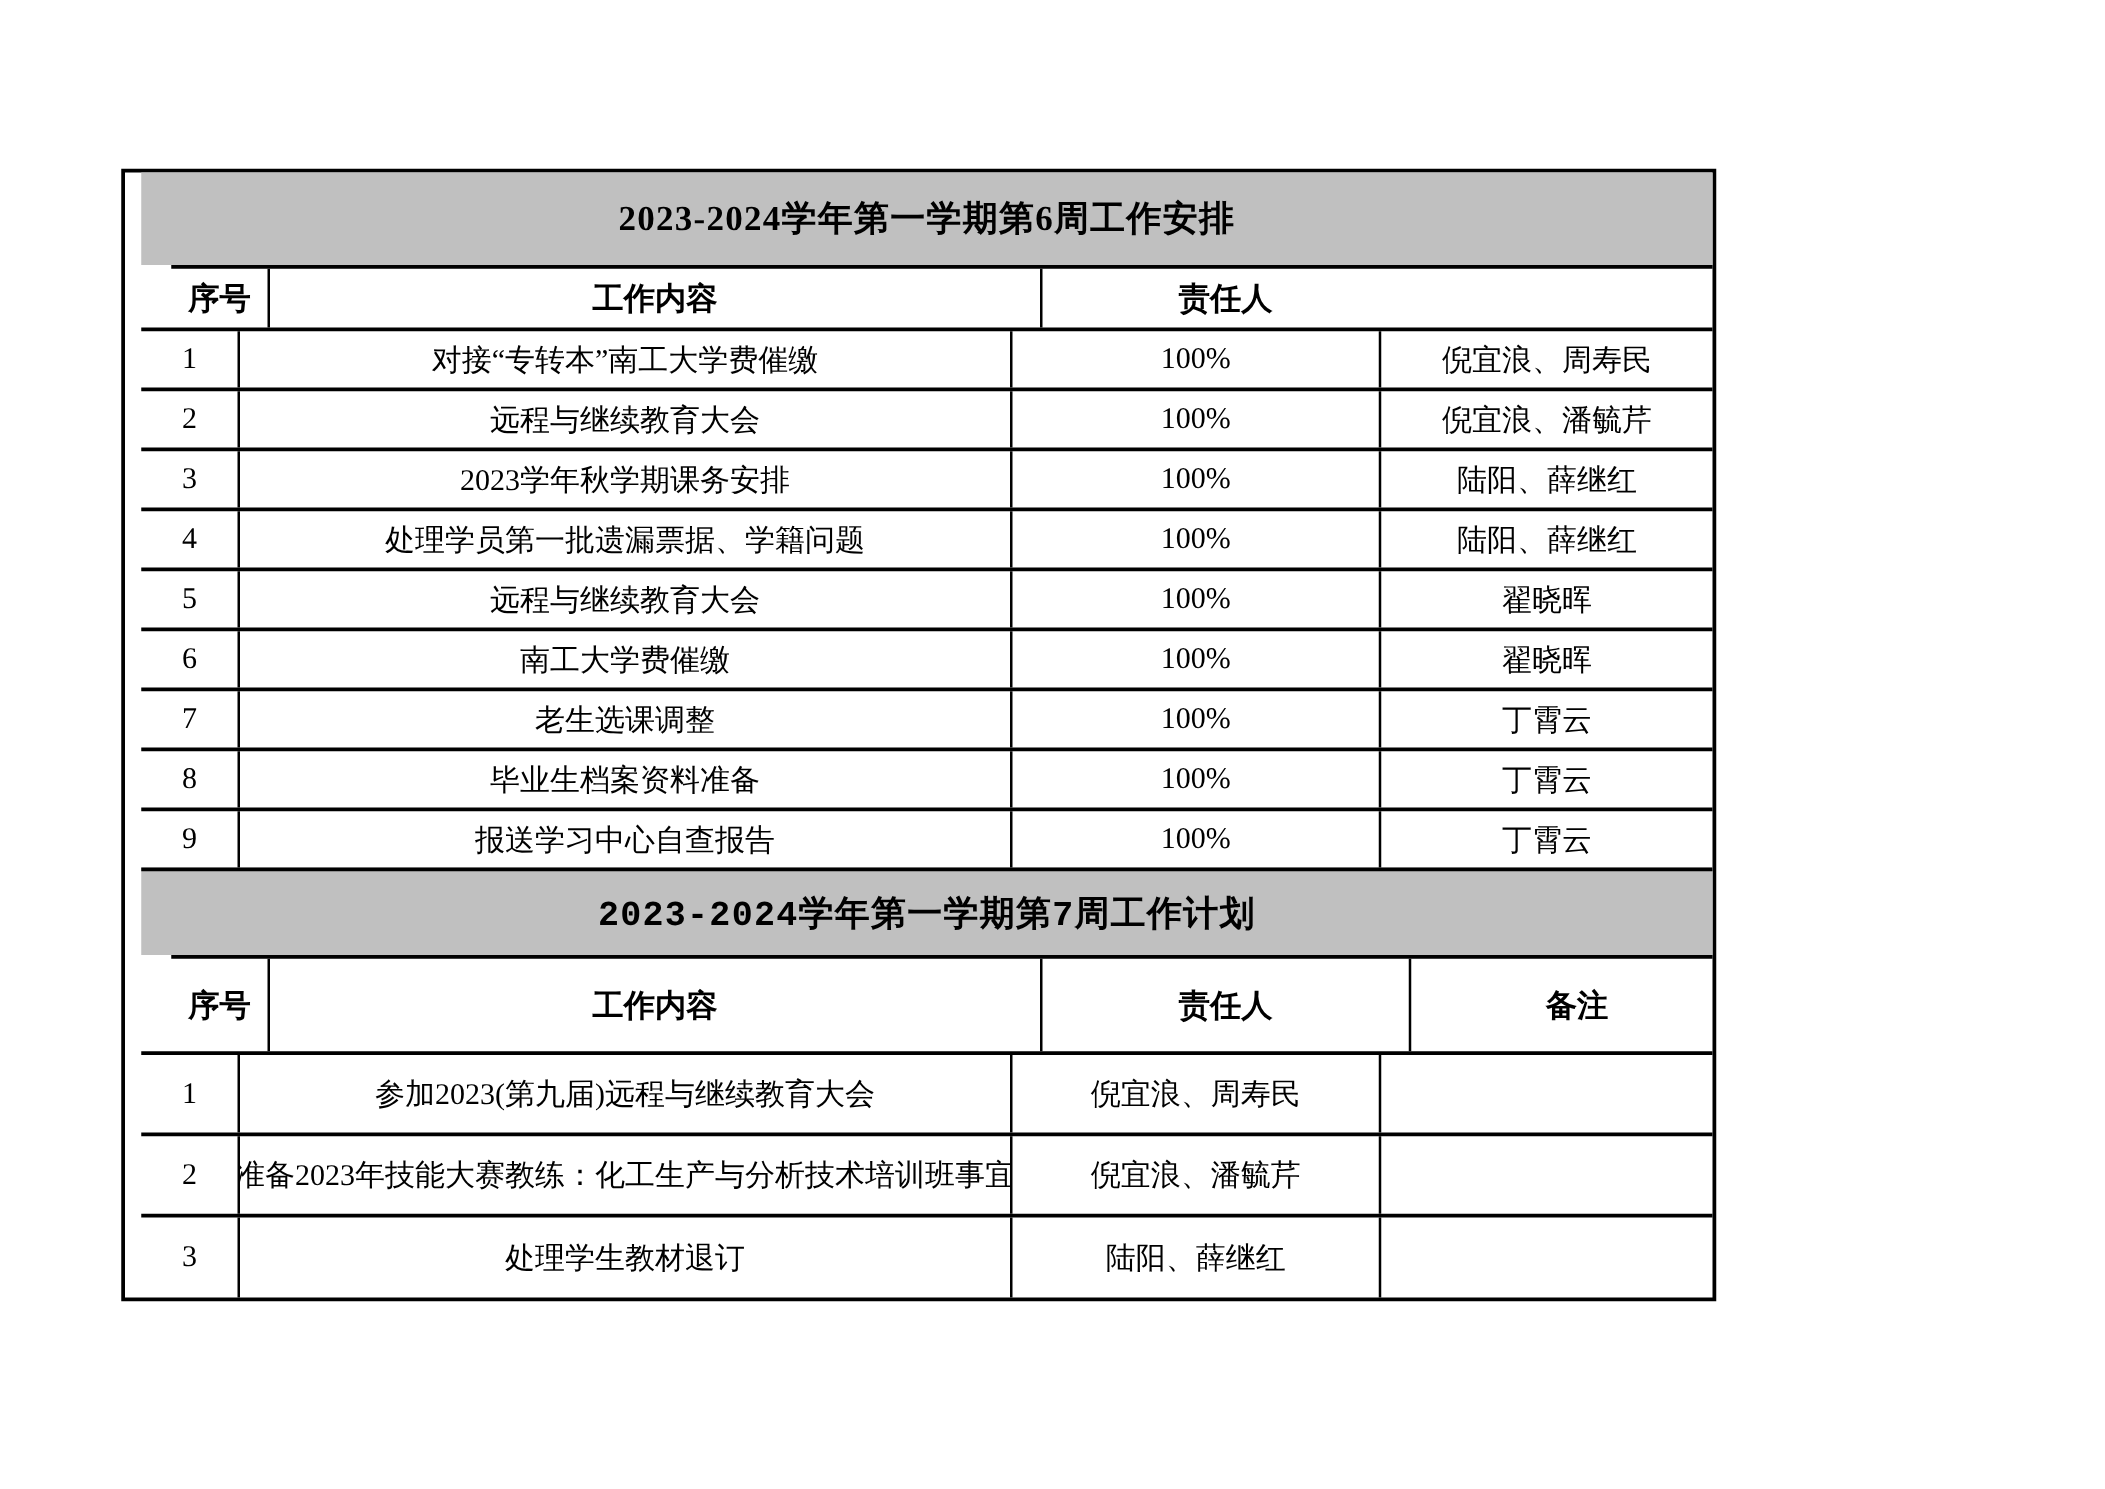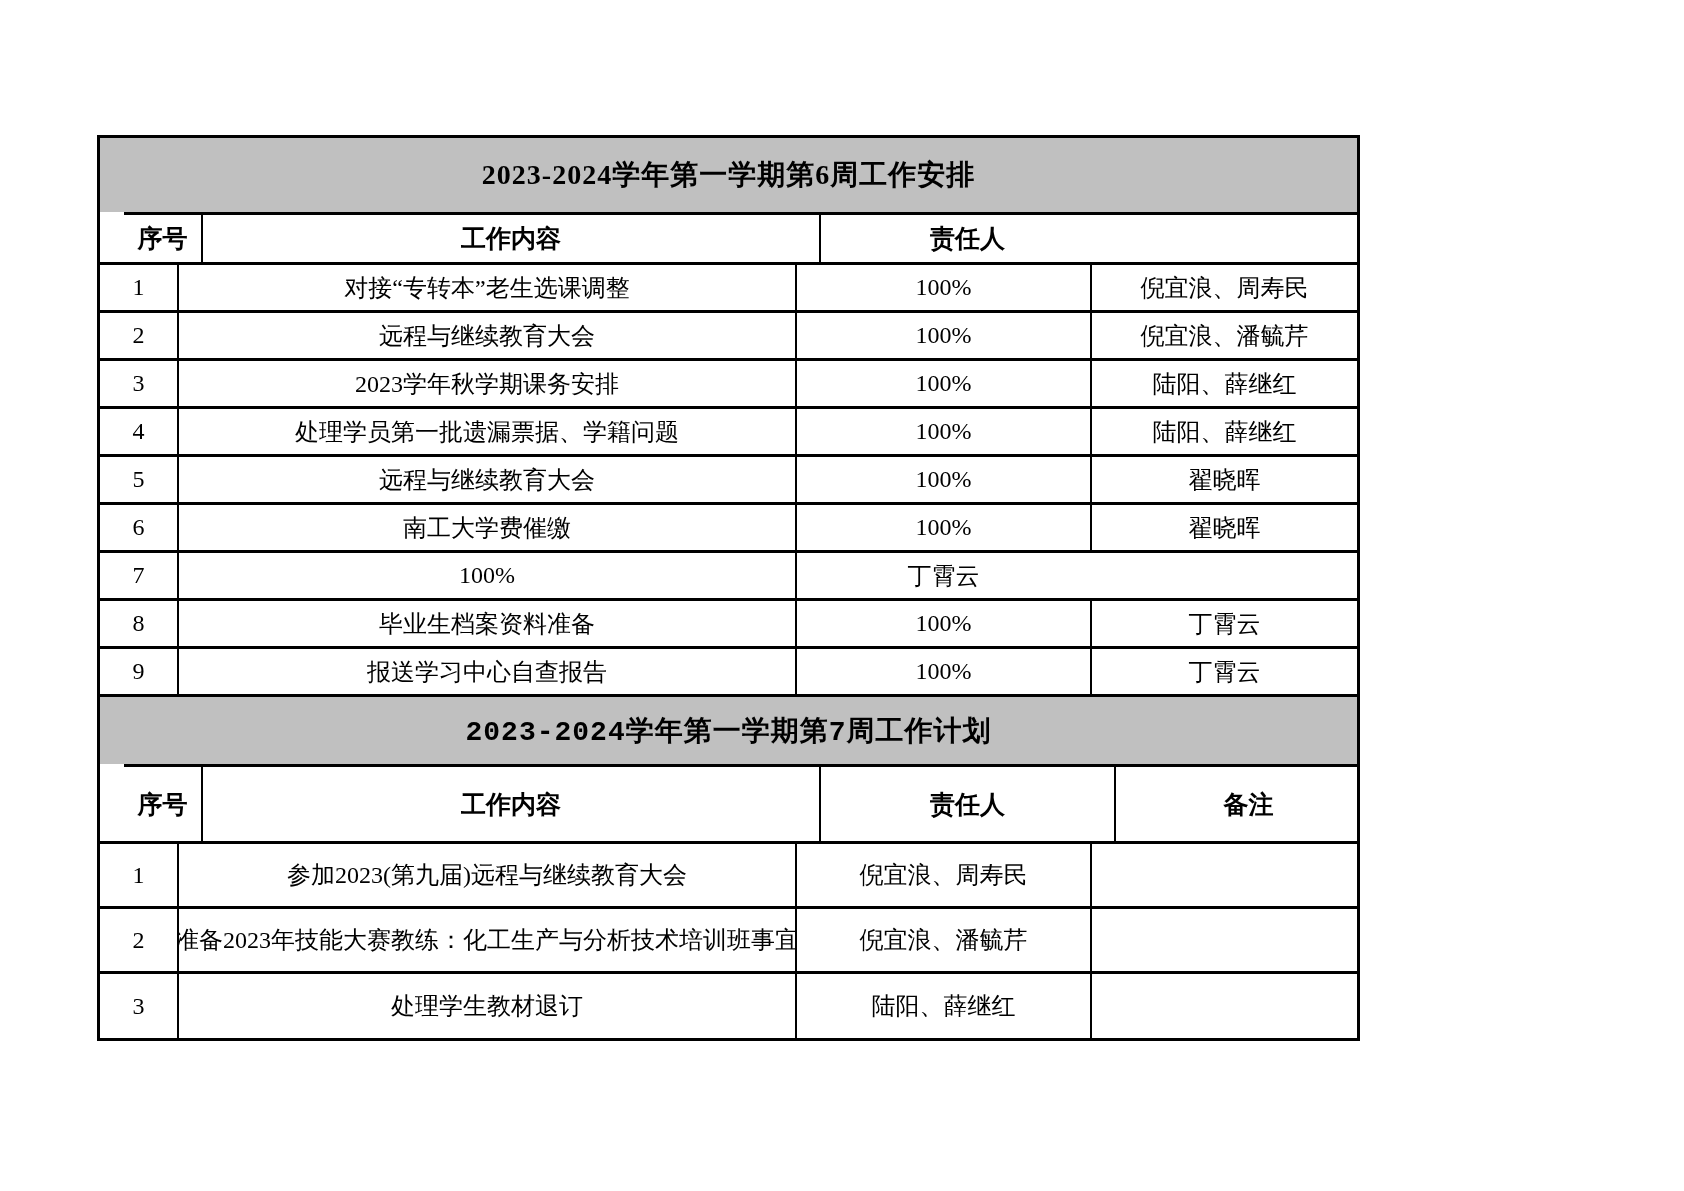--- a/index.html
+++ b/index.html
@@ -12,20 +12,21 @@
     color: #000000;
   }
   .doc-table {
     position: absolute;
     left: 97px;
     top: 135px;
     width: 1257px;
     border: 3px solid #000000;
     background: #ffffff;
     box-sizing: content-box;
+    padding-left: 13px;
   }
   .row {
     display: grid;
     grid-template-columns: 77px 618px 295px 267px;
     border-top: 3px solid #000000;
   }
   .row:first-child { border-top: none; }
   .cell {
     display: flex;
     align-items: center;
@@ -63,21 +64,21 @@
   </div>
 
   <div class="row header-row">
     <div class="cell">序号</div>
     <div class="cell">工作内容</div>
     <div class="cell">责任人</div>
   </div>
 
   <div class="row data-row1">
       <div class="cell">1</div>
-      <div class="cell">对接“专转本”老生选课调整</div>
+      <div class="cell">对接“专转本”南工大学费催缴</div>
       <div class="cell">100%</div>
       <div class="cell">倪宜浪、周寿民</div>
     </div>
     <div class="row data-row1">
       <div class="cell">2</div>
       <div class="cell">远程与继续教育大会</div>
       <div class="cell">100%</div>
       <div class="cell">倪宜浪、潘毓芹</div>
     </div>
     <div class="row data-row1">
@@ -99,20 +100,21 @@
       <div class="cell">翟晓晖</div>
     </div>
     <div class="row data-row1">
       <div class="cell">6</div>
       <div class="cell">南工大学费催缴</div>
       <div class="cell">100%</div>
       <div class="cell">翟晓晖</div>
     </div>
     <div class="row data-row1">
       <div class="cell">7</div>
+      <div class="cell">老生选课调整</div>
       <div class="cell">100%</div>
       <div class="cell">丁霄云</div>
     </div>
     <div class="row data-row1">
       <div class="cell">8</div>
       <div class="cell">毕业生档案资料准备</div>
       <div class="cell">100%</div>
       <div class="cell">丁霄云</div>
     </div>
     <div class="row data-row1 last">

